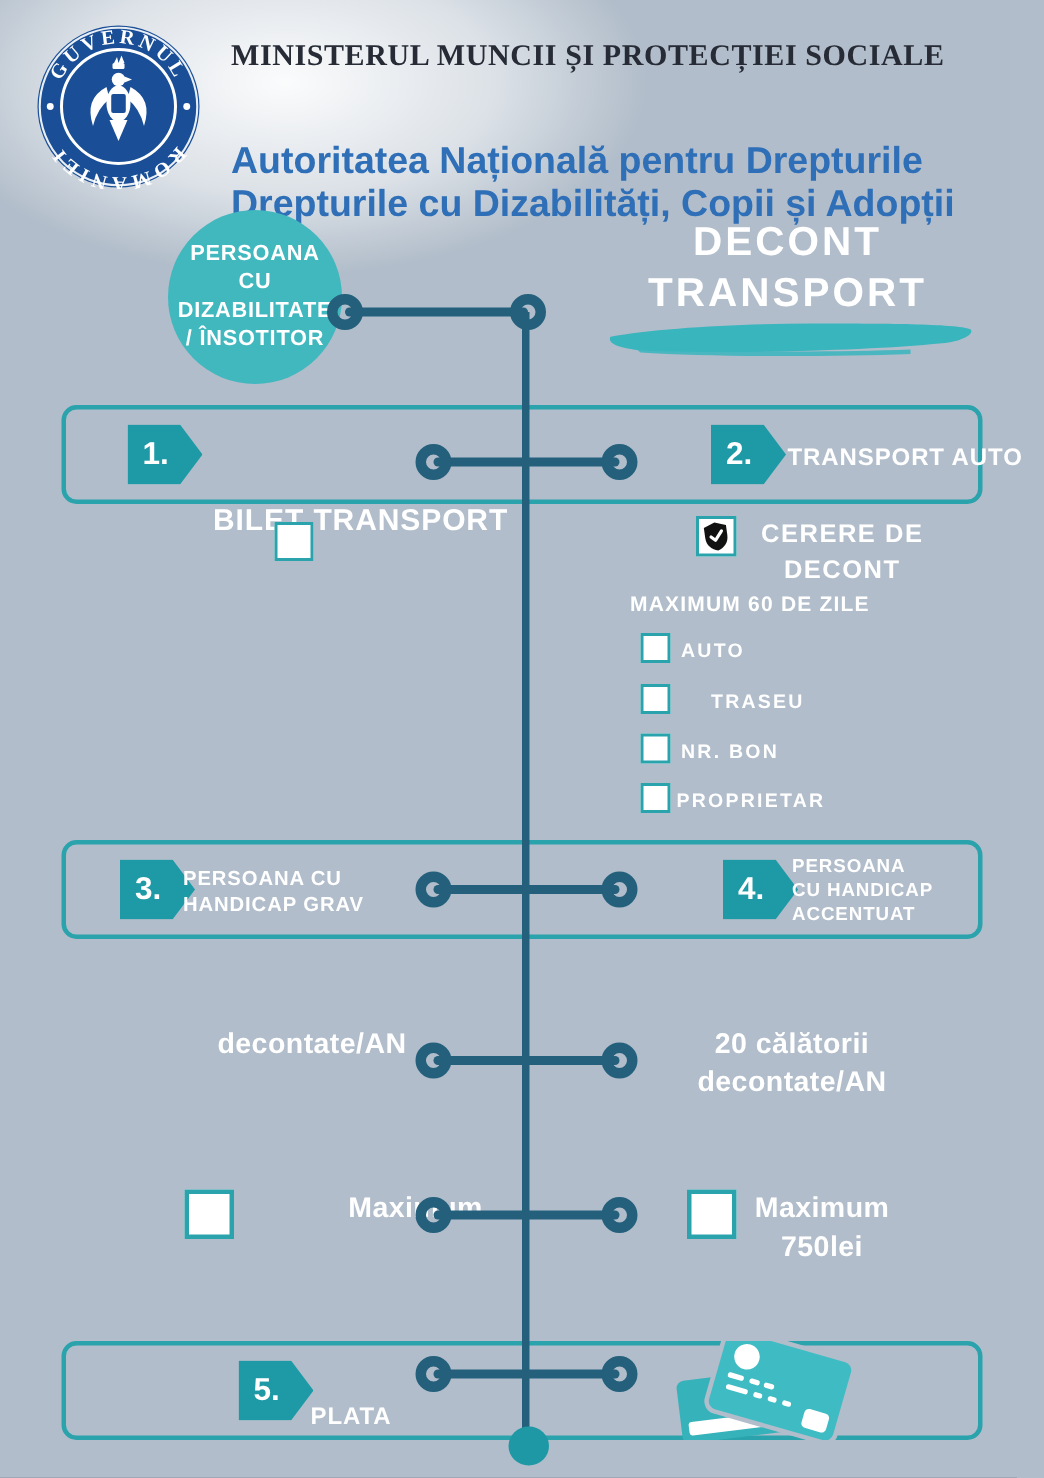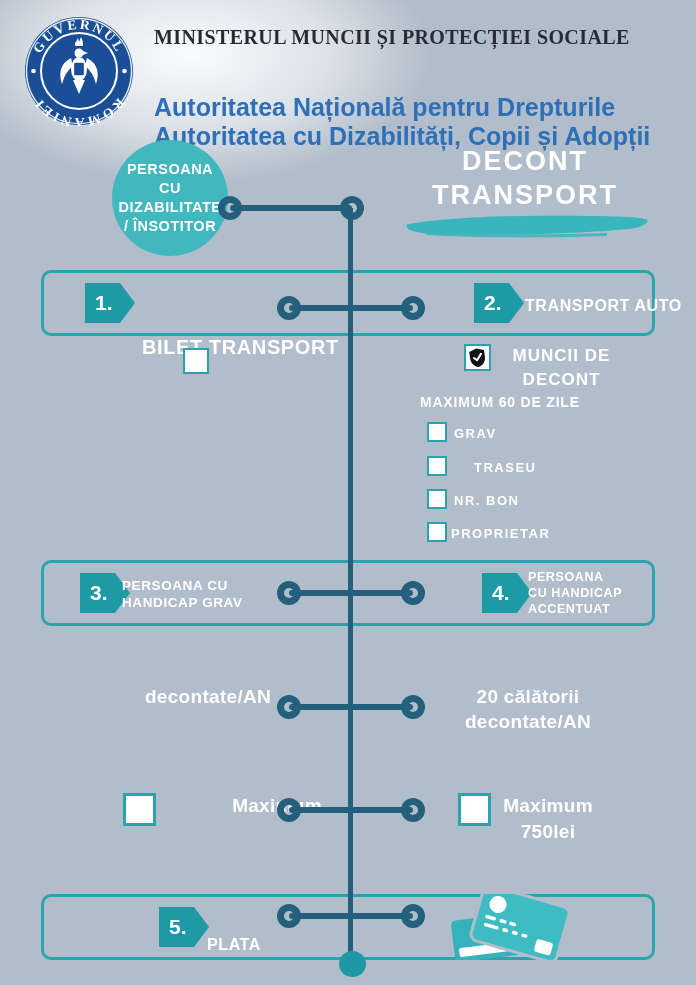--- a/index.html
+++ b/index.html
@@ -130,21 +130,21 @@
       <path d="M47,42 Q32,50 38,68 Q41,56 49,50 Z"></path>
       <path d="M63,42 Q78,50 72,68 Q69,56 61,50 Z"></path>
       <path d="M49,64 L61,64 L55,78 Z"></path>
     </g>
     <rect x="49.5" y="46" width="11" height="14" rx="2" fill="#1a4f97" stroke="#ffffff" stroke-width="1.3"></rect>
   </svg>
 
   <div class="abs ministry">MINISTERUL MUNCII ȘI PROTECȚIEI SOCIALE</div>
   <div class="abs authority">
     <div>Autoritatea Națională pentru Drepturile</div>
-    <div>Autoritatea cu Dizabilități, Copii și Adopții</div>
+    <div>Drepturile cu Dizabilități, Copii și Adopții</div>
   </div>
 
   <div class="abs big-title">
     <div>DECONT</div>
     <div>TRANSPORT</div>
   </div>
   <svg class="abs brush" viewBox="0 0 250 28">
     <path fill="#38b5bd" transform="rotate(-1.2 125 14)" d="M5,12 C35,7 90,5 140,6 C185,7 235,8 245,12 C248,15 240,20 226,21 C175,25 90,25 32,22 C14,21 2,17 5,12 Z"></path>
     <path fill="#38b5bd" d="M20,21 C70,25 150,25 205,23 L205,26 C150,28 70,28 25,25 Z" opacity="0.85"></path>
   </svg>
@@ -197,28 +197,28 @@
 
   <div class="abs cb cb-mid" style="left:464px; top:344px; width:27px; height:27px; display:flex; align-items:center; justify-content:center;">
     <svg width="21" height="21" viewBox="0 0 24 24">
       <g transform="rotate(-8 12 12)">
         <path d="M12,1.5 L20.5,4.5 V12 C20.5,18.5 16.5,21.5 12,23 C7.5,21.5 3.5,18.5 3.5,12 V4.5 Z" fill="#121212"></path>
         <polyline points="8,12 11,15 16.5,8.5" fill="none" stroke="#ffffff" stroke-width="2.4" stroke-linecap="round" stroke-linejoin="round"></polyline>
       </g>
     </svg>
   </div>
   <div class="abs cerere-label">
-    <div>MUNCII DE</div>
+    <div>CERERE DE</div>
     <div>DECONT</div>
   </div>
 
   <div class="abs max-zile">MAXIMUM 60 DE ZILE</div>
 
   <div class="abs cb cb-small" style="left:427px; top:422px;"></div>
-  <div class="abs check-item-label" style="left:454px; top:426px;">GRAV</div>
+  <div class="abs check-item-label" style="left:454px; top:426px;">AUTO</div>
 
   <div class="abs cb cb-small" style="left:427px; top:456px;"></div>
   <div class="abs check-item-label" style="left:474px; top:460px;">TRASEU</div>
 
   <div class="abs cb cb-small" style="left:427px; top:489px;"></div>
   <div class="abs check-item-label" style="left:454px; top:493px;">NR. BON</div>
 
   <div class="abs cb cb-small" style="left:427px; top:522px;"></div>
   <div class="abs check-item-label" style="left:451px; top:526px;">PROPRIETAR</div>
 

